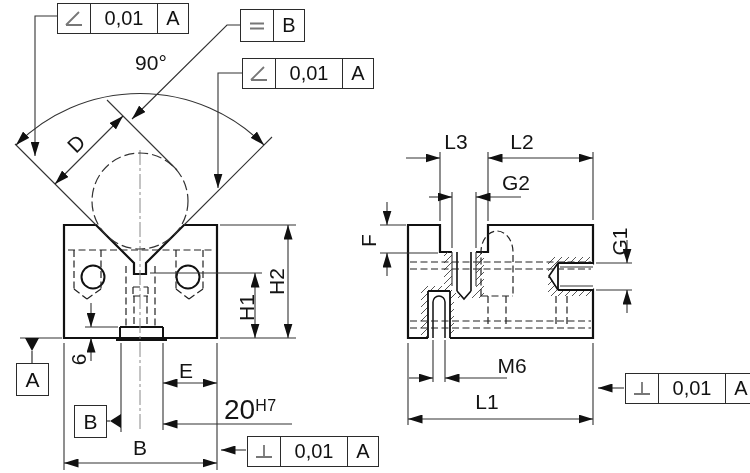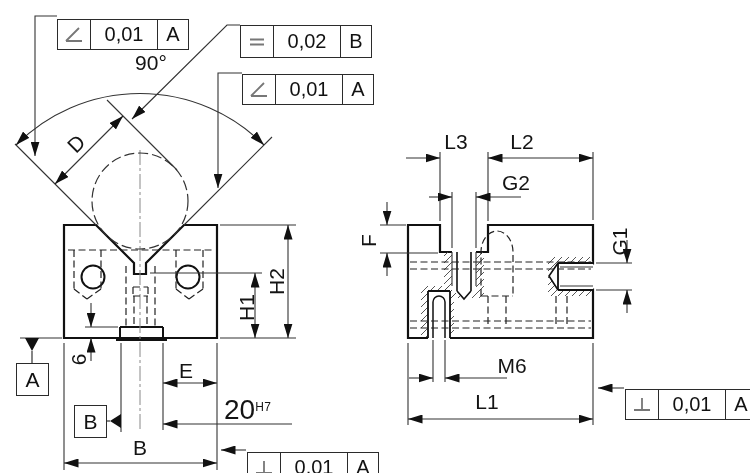--- a/index.html
+++ b/index.html
@@ -3,24 +3,24 @@
 <meta charset="utf-8">
 <style>
   html,body{margin:0;padding:0;background:#fff;}
   #stage{position:relative;width:750px;height:473px;background:#ffffff;overflow:hidden;
          font-family:"Liberation Sans", sans-serif;color:#111;}
   #stage svg.draw{position:absolute;left:0;top:0;}
   .lbl{position:absolute;font-size:21px;color:#141414;text-align:center;line-height:1;
        white-space:nowrap;}
   .rot90{transform:rotate(-90deg);transform-origin:center center;}
   .rot45{transform:rotate(-45deg);transform-origin:center center;}
-  .sup{font-size:12px;vertical-align:8px;letter-spacing:0.5px;}
+  .sup{font-size:16px;vertical-align:8px;letter-spacing:0.5px;}
   
   .fcf{position:absolute;display:inline-flex;align-items:stretch;background:#fff;
-       border:1.6px solid #2b2b2b;height:29px;margin-top:16px;}
+       border:1.6px solid #2b2b2b;height:29px;}
   .fcf .cell{display:flex;align-items:center;justify-content:center;font-size:20px;
        padding:0 7px;border-right:1.6px solid #2b2b2b;}
   .fcf .cell:last-child{border-right:none;}
   .fcf .sym{width:32px;padding:0;}
   .fcf .val{min-width:52px;}
   .fcf .dat{width:26px;padding:0 2px;}
   
   .datumbox{position:absolute;width:31px;height:31px;border:1.7px solid #2b2b2b;
        display:flex;align-items:center;justify-content:center;font-size:21px;background:#fff;}
 </style>
@@ -185,21 +185,20 @@
   <span class="cell val">0,01</span>
   <span class="cell dat">A</span>
 </div>
 
 <div class="fcf" style="left:240px;top:9px;height:31px">
   <span class="cell sym">
     <svg width="22" height="20" viewBox="0 0 22 20">
           <path d="M4,7.5 L18,7.5 M4,12.5 L18,12.5" stroke="#777" stroke-width="1.8" fill="none"></path>
         </svg>
   </span>
-  <span class="cell val">0,02</span>
   <span class="cell dat">B</span>
 </div>
 
 <div class="fcf" style="left:242px;top:58px">
   <span class="cell sym">
     <svg width="22" height="20" viewBox="0 0 22 20">
           <path d="M3,16 L16,3 M3,16 L19,16" stroke="#777" stroke-width="1.8" fill="none"></path>
         </svg>
   </span>
   <span class="cell val">0,01</span>

